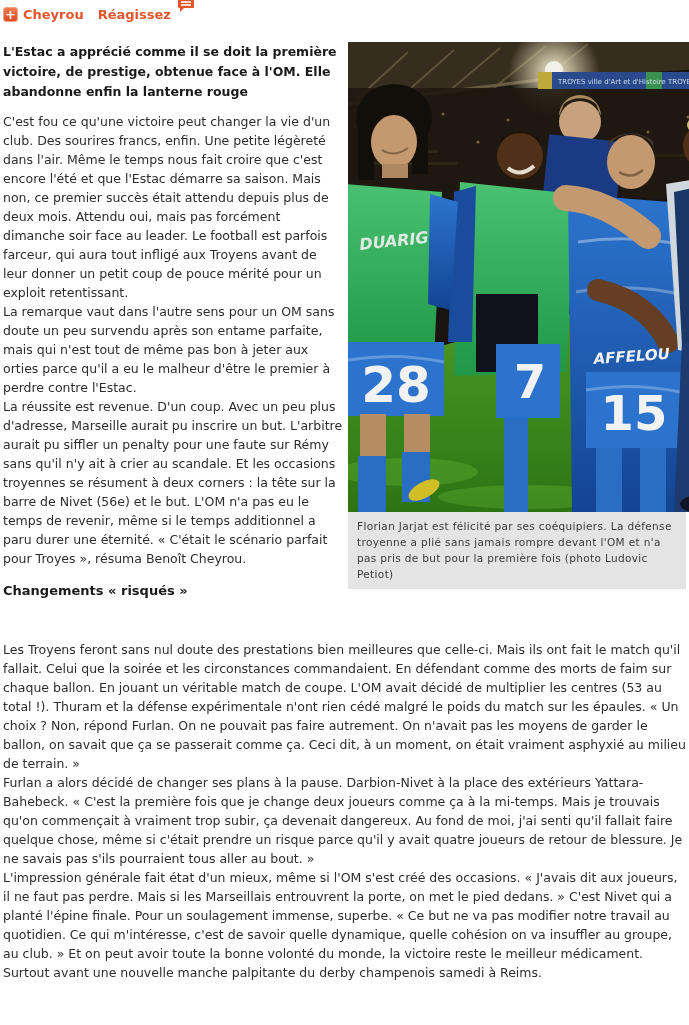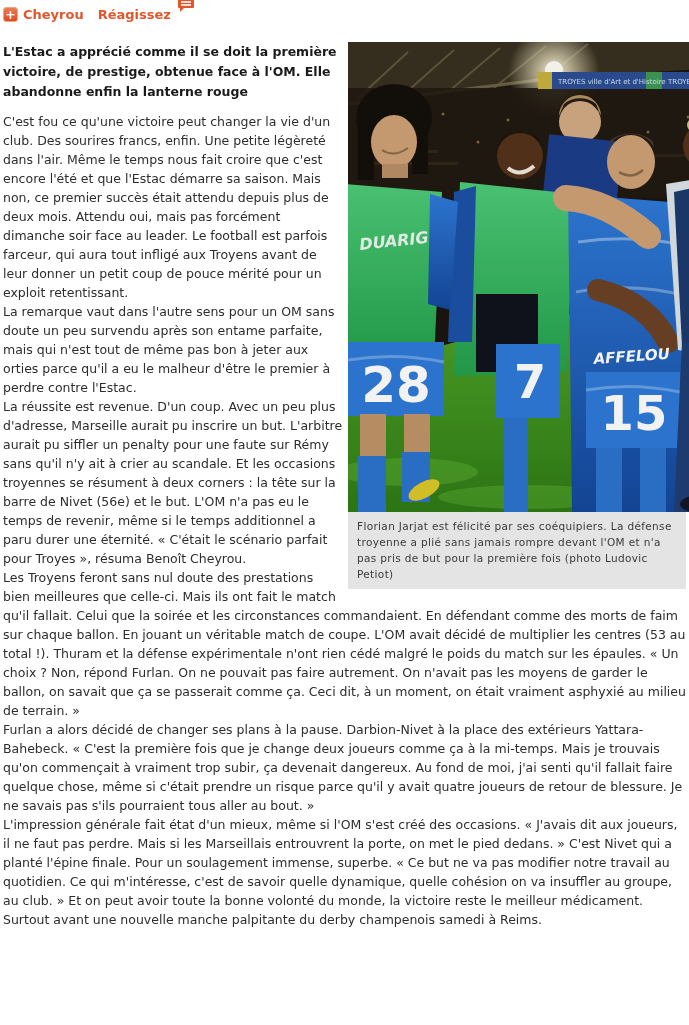--- a/index.html
+++ b/index.html
@@ -222,20 +222,21 @@
     </figure>
 
     <p class="lead">L'Estac a apprécié comme il se doit la première victoire, de prestige, obtenue face à l'OM. Elle abandonne enfin la lanterne rouge</p>
 
     <div>
       <div class="flow-line">C'est fou ce qu'une victoire peut changer la vie d'un club. Des sourires francs, enfin. Une petite légèreté dans l'air. Même le temps nous fait croire que c'est encore l'été et que l'Estac démarre sa saison. Mais non, ce premier succès était attendu depuis plus de deux mois. Attendu oui, mais pas forcément dimanche soir face au leader. Le football est parfois farceur, qui aura tout infligé aux Troyens avant de leur donner un petit coup de pouce mérité pour un exploit retentissant.</div>
       <div class="flow-line">La remarque vaut dans l'autre sens pour un OM sans doute un peu survendu après son entame parfaite, mais qui n'est tout de même pas bon à jeter aux orties parce qu'il a eu le malheur d'être le premier à perdre contre l'Estac.</div>
       <div class="flow-line">La réussite est revenue. D'un coup. Avec un peu plus d'adresse, Marseille aurait pu inscrire un but. L'arbitre aurait pu siffler un penalty pour une faute sur Rémy sans qu'il n'y ait à crier au scandale. Et les occasions troyennes se résument à deux corners : la tête sur la barre de Nivet (56e) et le but. L'OM n'a pas eu le temps de revenir, même si le temps additionnel a paru durer une éternité. « C'était le scénario parfait pour Troyes », résuma Benoît Cheyrou.</div>
     </div>
 
+    <h2 class="subhead">Changements « risqués »</h2>
 
     <div>
       <div class="flow-line">Les Troyens feront sans nul doute des prestations bien meilleures que celle-ci. Mais ils ont fait le match qu'il fallait. Celui que la soirée et les circonstances commandaient. En défendant comme des morts de faim sur chaque ballon. En jouant un véritable match de coupe. L'OM avait décidé de multiplier les centres (53 au total !). Thuram et la défense expérimentale n'ont rien cédé malgré le poids du match sur les épaules. « Un choix ? Non, répond Furlan. On ne pouvait pas faire autrement. On n'avait pas les moyens de garder le ballon, on savait que ça se passerait comme ça. Ceci dit, à un moment, on était vraiment asphyxié au milieu de terrain. »</div>
       <div class="flow-line">Furlan a alors décidé de changer ses plans à la pause. Darbion-Nivet à la place des extérieurs Yattara-Bahebeck. « C'est la première fois que je change deux joueurs comme ça à la mi-temps. Mais je trouvais qu'on commençait à vraiment trop subir, ça devenait dangereux. Au fond de moi, j'ai senti qu'il fallait faire quelque chose, même si c'était prendre un risque parce qu'il y avait quatre joueurs de retour de blessure. Je ne savais pas s'ils pourraient tous aller au bout. »</div>
       <div class="flow-line">L'impression générale fait état d'un mieux, même si l'OM s'est créé des occasions. « J'avais dit aux joueurs, il ne faut pas perdre. Mais si les Marseillais entrouvrent la porte, on met le pied dedans. » C'est Nivet qui a planté l'épine finale. Pour un soulagement immense, superbe. « Ce but ne va pas modifier notre travail au quotidien. Ce qui m'intéresse, c'est de savoir quelle dynamique, quelle cohésion on va insuffler au groupe, au club. » Et on peut avoir toute la bonne volonté du monde, la victoire reste le meilleur médicament. Surtout avant une nouvelle manche palpitante du derby champenois samedi à Reims.</div>
     </div>
 
   </div>
 </div>
 

